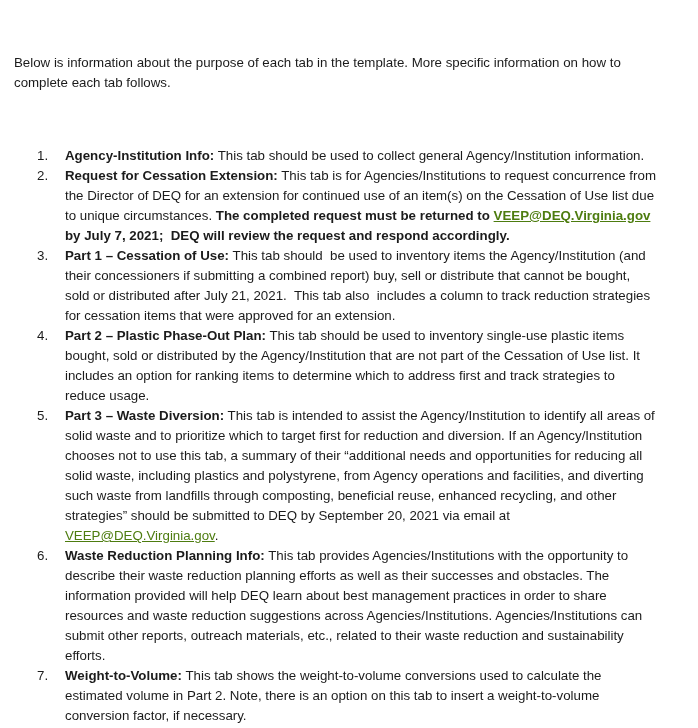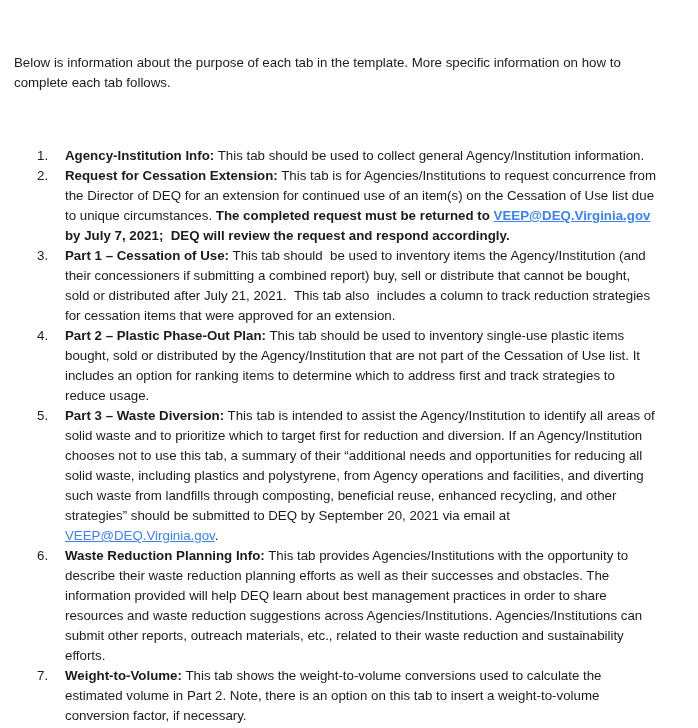--- a/index.html
+++ b/index.html
@@ -43,21 +43,21 @@
   }
   .content {
     flex: 1 1 auto;
     min-width: 0;
   }
   .bold {
     font-weight: bold;
     margin-top: 36px;
   }
   a.link {
-    color: #3b82f6;
+    color: #4d7c0f;
     cursor: pointer;
   }
 </style>
 </head>
 <body>
 
 <div class="page">
   <p class="para intro">Below is information about the purpose of each tab in the template. More specific information on how to complete each tab follows.</p>
   <ol class="tab-list" id="tab-list"><li class="list-item"><span class="num">1.</span><span class="content"><span class="bold">Agency-Institution Info:</span><span> This tab should be used to collect general Agency/Institution information.</span></span></li><li class="list-item"><span class="num">2.</span><span class="content"><span class="bold">Request for Cessation Extension:</span><span> This tab is for Agencies/Institutions to request concurrence from the Director of DEQ for an extension for continued use of an item(s) on the Cessation of Use list due to unique circumstances. </span><span class="bold">The completed request must be returned to </span><a class="link bold" href="#">VEEP@DEQ.Virginia.gov</a><span class="bold"> by July 7, 2021;  DEQ will review the request and respond accordingly.</span></span></li><li class="list-item"><span class="num">3.</span><span class="content"><span class="bold">Part 1 – Cessation of Use:</span><span> This tab should  be used to inventory items the Agency/Institution (and their concessioners if submitting a combined report) buy, sell or distribute that cannot be bought, sold or distributed after July 21, 2021.  This tab also  includes a column to track reduction strategies for cessation items that were approved for an extension.</span></span></li><li class="list-item"><span class="num">4.</span><span class="content"><span class="bold">Part 2 – Plastic Phase-Out Plan:</span><span> This tab should be used to inventory single-use plastic items bought, sold or distributed by the Agency/Institution that are not part of the Cessation of Use list. It includes an option for ranking items to determine which to address first and track strategies to reduce usage.</span></span></li><li class="list-item"><span class="num">5.</span><span class="content"><span class="bold">Part 3 – Waste Diversion:</span><span> This tab is intended to assist the Agency/Institution to identify all areas of solid waste and to prioritize which to target first for reduction and diversion. If an Agency/Institution chooses not to use this tab, a summary of their “additional needs and opportunities for reducing all solid waste, including plastics and polystyrene, from Agency operations and facilities, and diverting such waste from landfills through composting, beneficial reuse, enhanced recycling, and other strategies” should be submitted to DEQ by September 20, 2021 via email at </span><a class="link" href="#">VEEP@DEQ.Virginia.gov</a><span>.</span></span></li><li class="list-item"><span class="num">6.</span><span class="content"><span class="bold">Waste Reduction Planning Info:</span><span> This tab provides Agencies/Institutions with the opportunity to describe their waste reduction planning efforts as well as their successes and obstacles. The information provided will help DEQ learn about best management practices in order to share resources and waste reduction suggestions across Agencies/Institutions. Agencies/Institutions can submit other reports, outreach materials, etc., related to their waste reduction and sustainability efforts.</span></span></li><li class="list-item"><span class="num">7.</span><span class="content"><span class="bold">Weight-to-Volume:</span><span> This tab shows the weight-to-volume conversions used to calculate the estimated volume in Part 2. Note, there is an option on this tab to insert a weight-to-volume conversion factor, if necessary.</span></span></li></ol>
   

